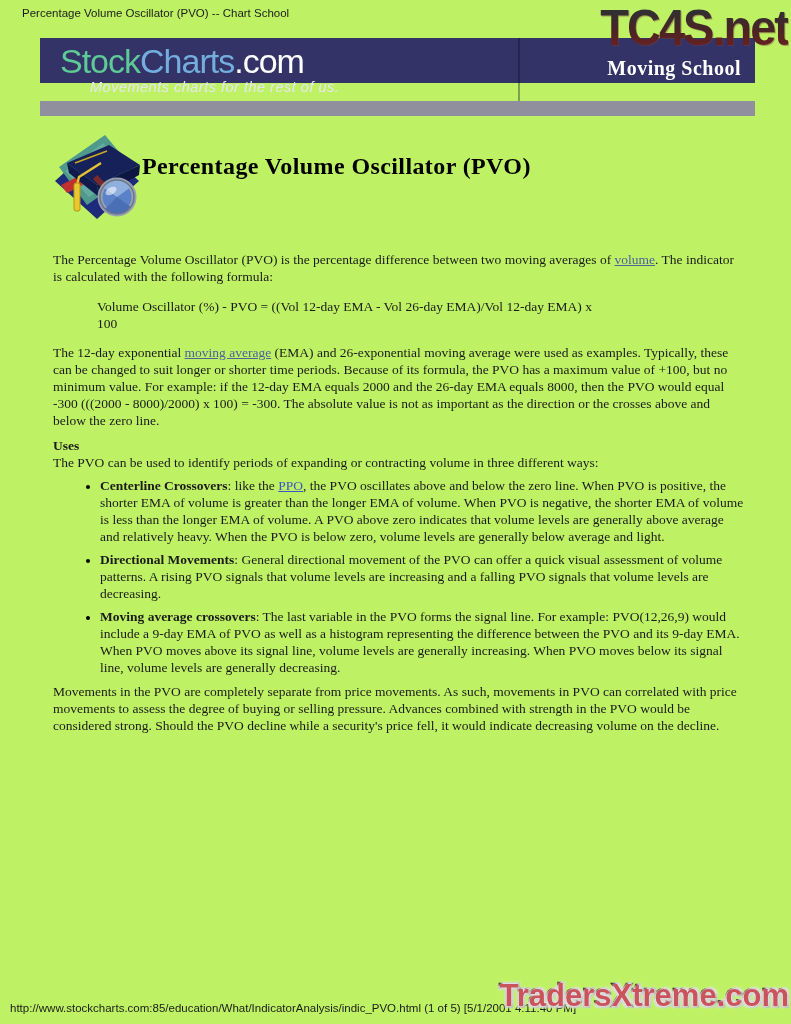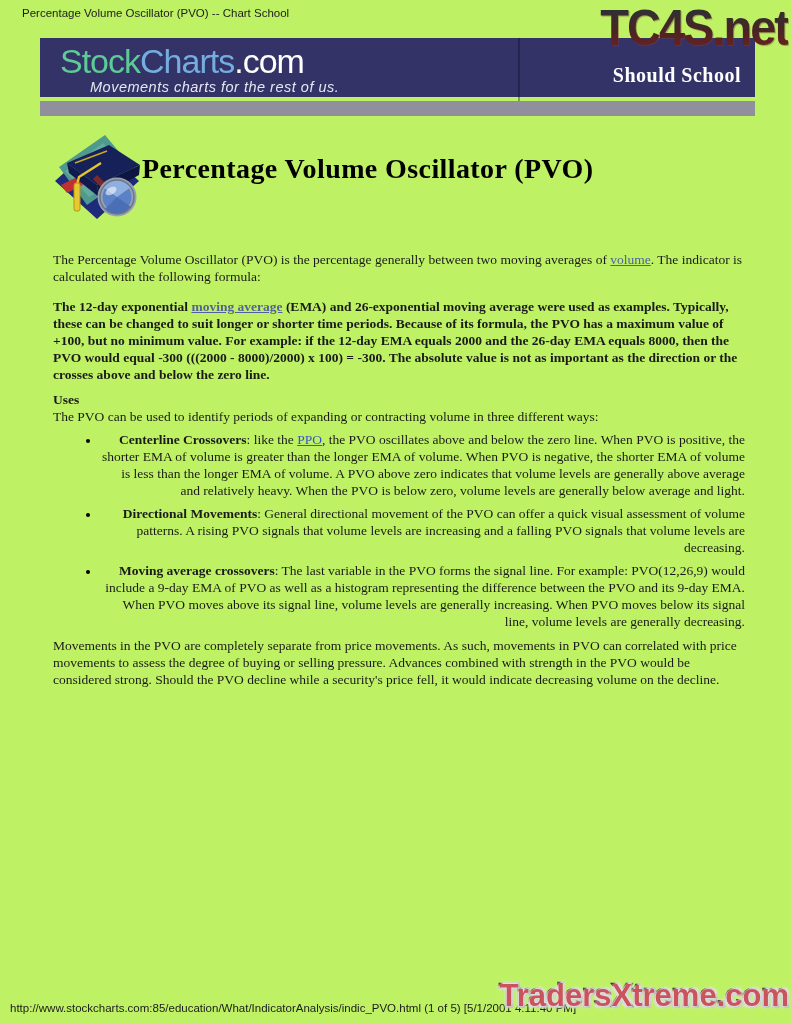--- a/index.html
+++ b/index.html
@@ -13,21 +13,21 @@
     position:absolute; left:22px; top:7px;
     font-family:"Liberation Sans", sans-serif; font-size:11.5px; color:#1c1c1c;
   }
   .print-footer {
     position:absolute; left:10px; top:1002px;
     font-family:"Liberation Sans", sans-serif; font-size:11.5px; color:#1c1c1c;
     z-index:3;
   }
   
   .banner {
-    position:absolute; left:40px; top:38px; width:715px; height:59px;
+    position:absolute; left:40px; top:38px; width:715px; height:45px;
     background:#333367; display:flex; justify-content:space-between;
   }
   .banner .seam {
     position:absolute; left:478px; top:0; width:2px; height:63px;
     background:rgba(10,10,40,.35);
   }
   .logo-block { padding:6px 0 0 20px; }
   .logo {
     font-family:"Liberation Sans", sans-serif; font-size:34px; letter-spacing:-1px;
     line-height:34px; white-space:nowrap;
@@ -44,31 +44,31 @@
     color:#ffffff; align-self:center; padding:16px 14px 0 0; letter-spacing:.5px;
   }
   .gray-bar {
     position:absolute; left:40px; top:101px; width:715px; height:15px;
     background:#8f8f9d;
   }
   
   .grad-icon { position:absolute; left:47px; top:125px; width:96px; height:98px; }
   .article-title {
     position:absolute; left:142px; top:153px;
-    font-size:28px; font-weight:bold; letter-spacing:.4px; color:#000;
+    font-size:24px; font-weight:bold; letter-spacing:.4px; color:#000;
   }
   .content {
     position:absolute; left:53px; top:251px; width:692px;
     font-size:13.5px; line-height:17px;
   }
   .content p { margin:0 0 13px 0; }
   .formula { margin:0 0 12px 44px; max-width:600px; }
-  .para2 { margin-bottom:8px !important;font-weight:bold; }
+  .para2 { margin-bottom:8px !important; }
   .uses-heading { font-weight:bold; }
-  .content ul { margin:6px 0 7px 0; padding-left:47px; list-style:disc outside;text-align:right; }
+  .content ul { margin:6px 0 7px 0; padding-left:47px; list-style:disc outside; }
   .content li { margin-bottom:6px; }
   .content li::marker { color:#000; font-size:12px; }
   .term { font-weight:bold; }
   a.doclink { text-decoration:underline; cursor:pointer; }
   a.visited-link { color:#51619c; }
   a.fresh-link { color:#3a56c8; }
   
   .wm-tc4s {
     position:absolute; right:3px; top:0px; z-index:5;
     font-family:"Liberation Sans", sans-serif; font-weight:bold;
@@ -107,21 +107,21 @@
   <div class="wm-tc4s">TC4S.net</div>
 
   <div class="banner">
     <div class="seam"></div>
     <div class="logo-block">
       <div class="logo">
         <span class="p1">Stock</span><span class="p2">Charts</span><span class="p3">.com</span>
       </div>
       <div class="tagline">Movements charts for the rest of us.</div>
     </div>
-    <div class="section-name">Should School</div>
+    <div class="section-name">Moving School</div>
   </div>
   <div class="gray-bar"></div>
 
   <svg class="grad-icon" viewBox="0 0 96 98">
 
     <polygon points="8,56 50,18 92,56 50,94" fill="#1e2a7a"></polygon>
 
     <polygon points="12,42 58,10 88,46 40,80" fill="#4f9a8c"></polygon>
     <polygon points="18,46 56,18 82,46 42,72" fill="#63ab9c"></polygon>
 
@@ -140,22 +140,26 @@
     <circle cx="70" cy="72" r="17" fill="#5b82c8" stroke="#98a2b4" stroke-width="5"></circle>
     <path d="M70,72 L56,62 A17,17 0 0,1 84,62 Z" fill="#8fb0de"></path>
     <path d="M70,72 L84,82 A17,17 0 0,1 58,84 Z" fill="#4a6fb4"></path>
     <circle cx="70" cy="72" r="17" fill="none" stroke="#6d7688" stroke-width="1.5"></circle>
     <ellipse cx="64" cy="66" rx="6" ry="3.5" fill="#ffffff" opacity=".55" transform="rotate(-30 64 66)"></ellipse>
   </svg>
 
   <h1 class="article-title">Percentage Volume Oscillator (PVO)</h1>
 
   <div class="content">
-    <p><span>The Percentage Volume Oscillator (PVO) is the percentage generally between two moving averages of </span><a class="doclink visited-link">volume</a><span>. The indicator is calculated with the following formula:</span></p>
+    <p><span>The Percentage Volume Oscillator (PVO) is the percentage difference between two moving averages of </span><a class="doclink visited-link">volume</a><span>. The indicator is calculated with the following formula:</span></p>
 
+    <div class="formula">
+      <span>Volume Oscillator (%) - PVO = ((Vol 12-day EMA - Vol 26-day EMA)/Vol 12-day EMA) x</span><br>
+      <span>100</span>
+    </div>
 
     <p class="para2"><span>The 12-day exponential </span><a class="doclink visited-link">moving average</a><span> (EMA) and 26-exponential moving average were used as examples. Typically, these can be changed to suit longer or shorter time periods. Because of its formula, the PVO has a maximum value of +100, but no minimum value. For example: if the 12-day EMA equals 2000 and the 26-day EMA equals 8000, then the PVO would equal -300 (((2000 - 8000)/2000) x 100) = -300. The absolute value is not as important as the direction or the crosses above and below the zero line.</span></p>
 
     <div class="uses-heading">Uses</div>
     <div>The PVO can be used to identify periods of expanding or contracting volume in three different ways:</div>
 
     <ul>
       <li>
         <span class="term">Centerline Crossovers</span><span>: like the </span><a class="doclink fresh-link">PPO</a><span>, the PVO oscillates above and below the zero line. When PVO is positive, the shorter EMA of volume is greater than the longer EMA of volume. When PVO is negative, the shorter EMA of volume is less than the longer EMA of volume. A PVO above zero indicates that volume levels are generally above average and relatively heavy. When the PVO is below zero, volume levels are generally below average and light.</span>
       </li>

